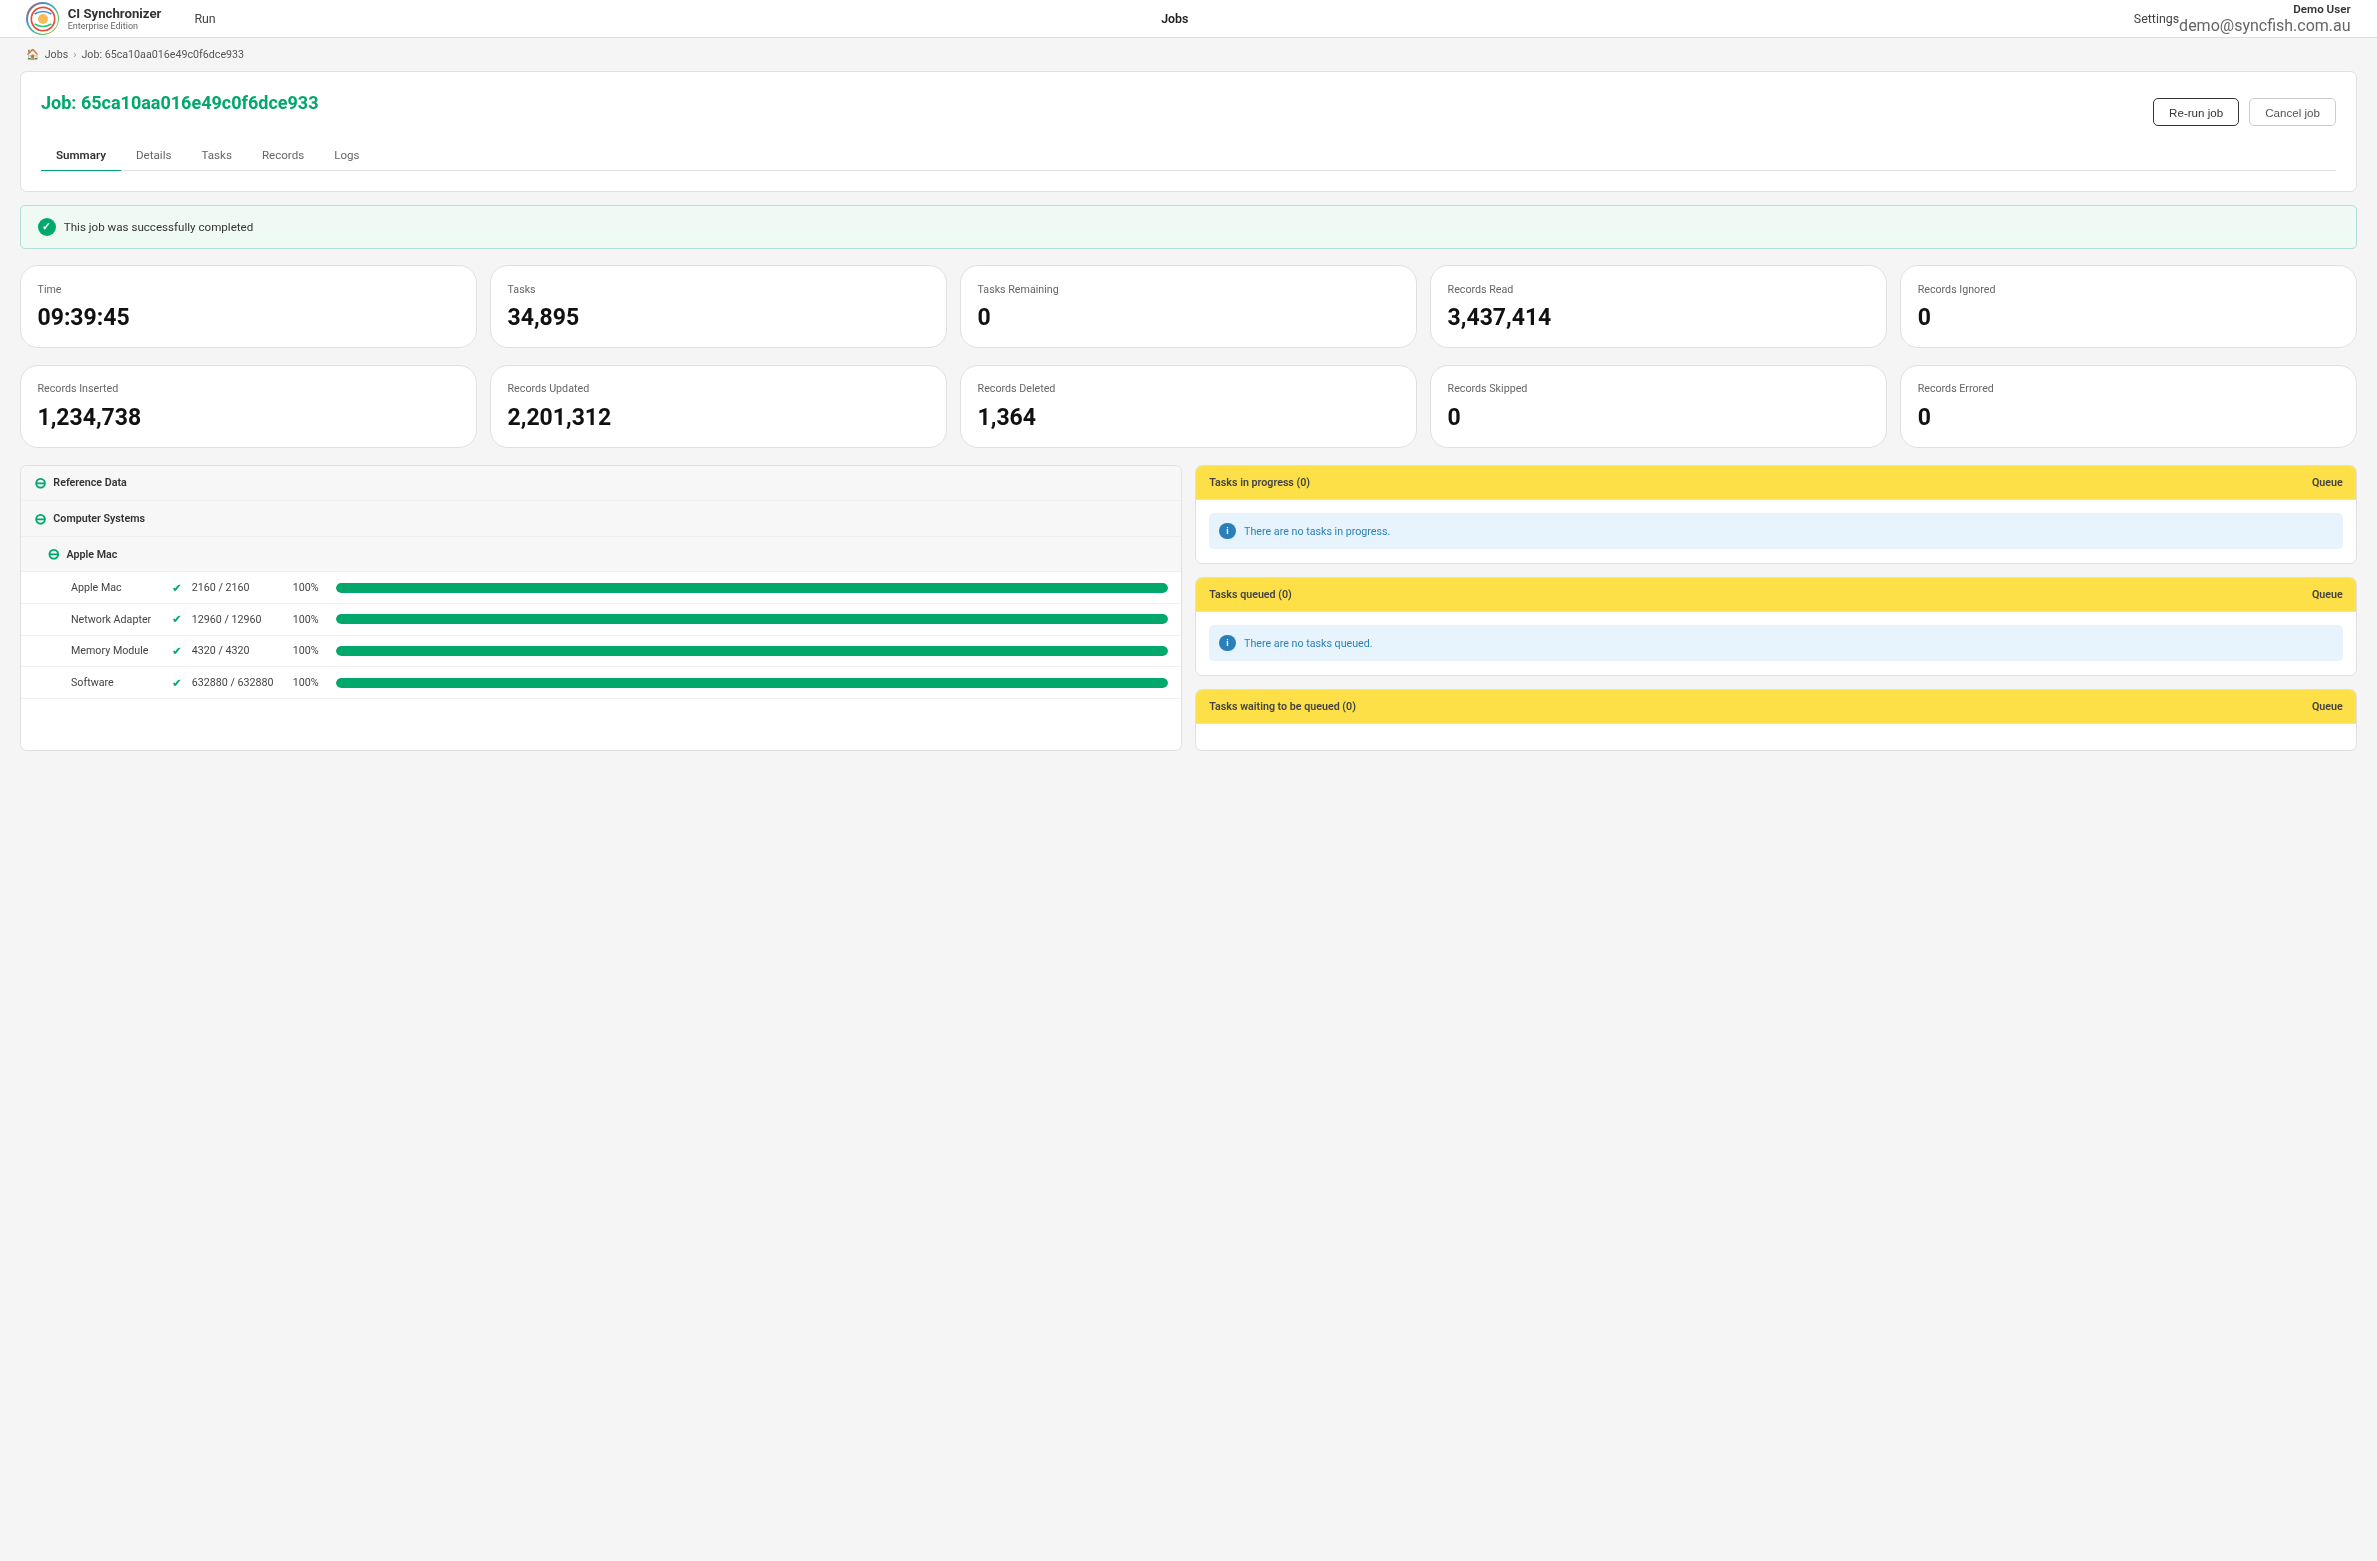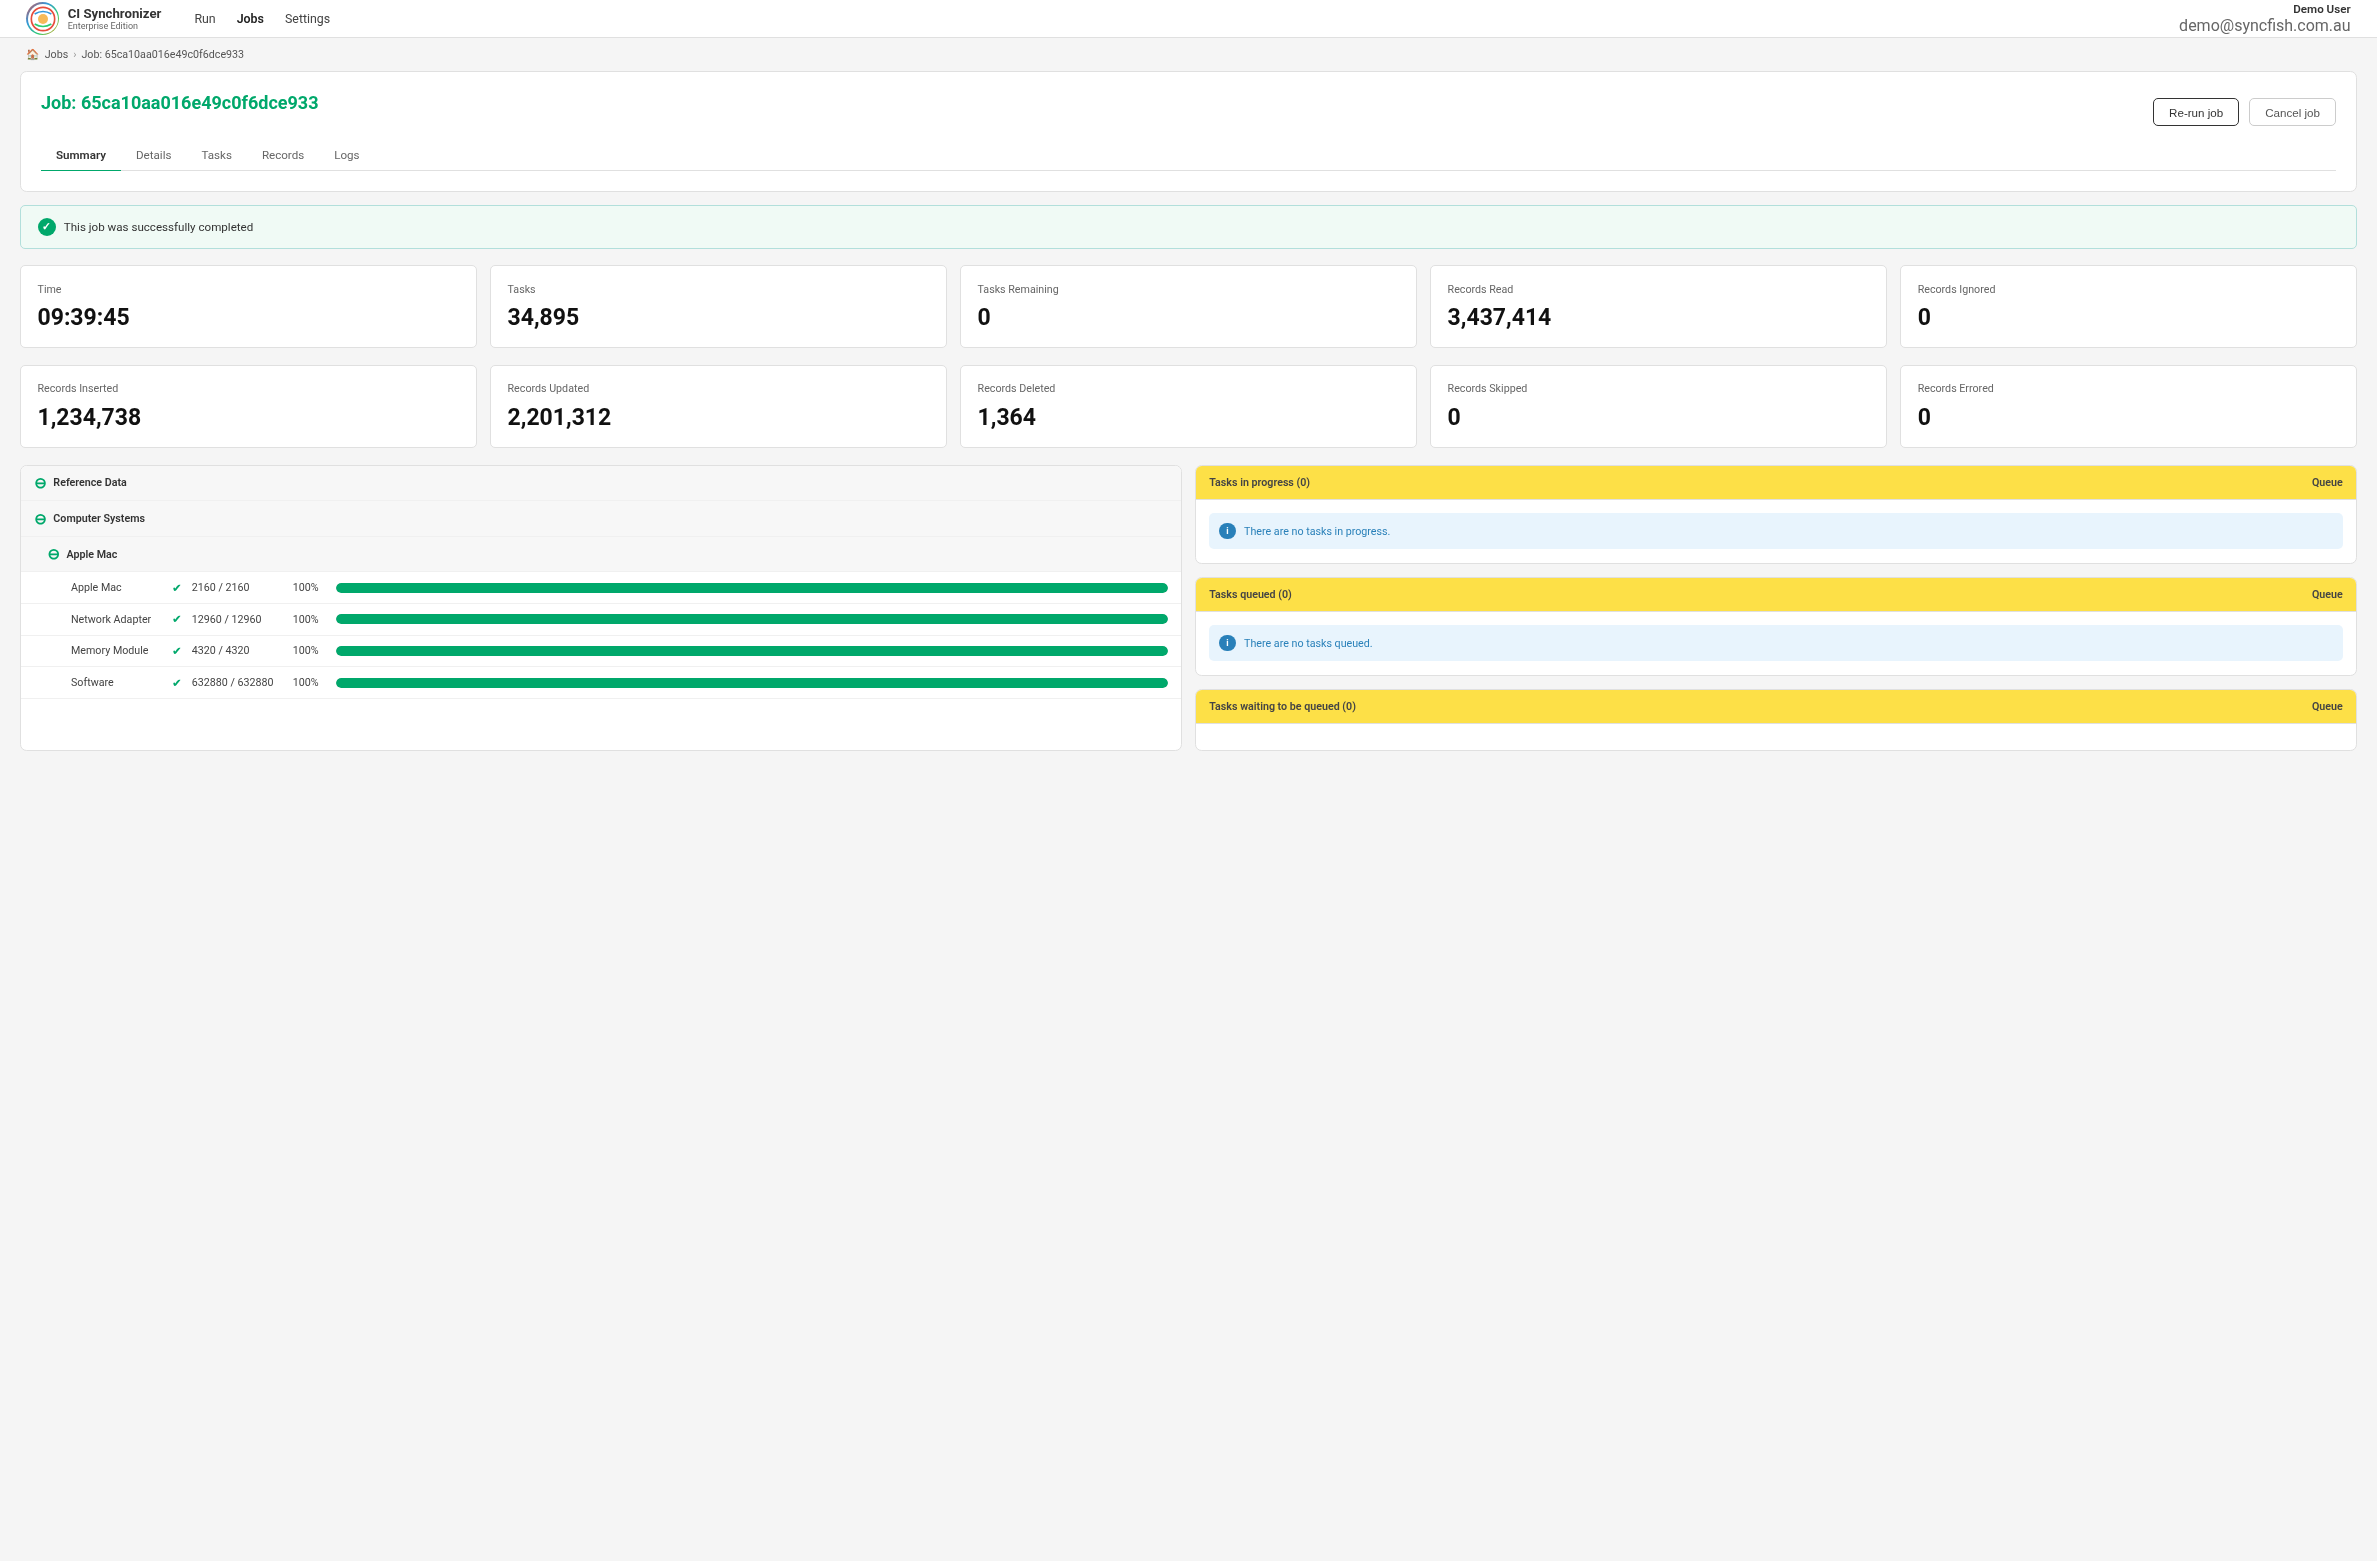--- a/index.html
+++ b/index.html
@@ -5,21 +5,21 @@
     * { box-sizing: border-box; margin: 0; padding: 0; }
     body { font-family: -apple-system, BlinkMacSystemFont, 'Segoe UI', Roboto, sans-serif; background: #f5f5f5; color: #333; font-size: 11.6px; }
 
     
     .header { background: #fff; border-bottom: 0.8px solid #e0e0e0; padding: 0 26.4px; display: flex; align-items: center; height: 38px; }
     .logo-area { display: flex; align-items: center; gap: 8.3px; margin-right: 33px; }
     .logo-circle { width: 33px; height: 33px; border-radius: 50%; background: linear-gradient(135deg, #e74c3c, #3498db, #2ecc71, #f39c12); display: flex; align-items: center; justify-content: center; font-size: 8.3px; color: white; font-weight: bold; overflow: hidden; }
     .logo-text { display: flex; flex-direction: column; }
     .logo-title { font-size: 13.2px; font-weight: 700; color: #333; line-height: 1.2; }
     .logo-sub { font-size: 9px; color: #666; }
-    .nav { display: flex; align-items: center; gap: 21px; flex: 1; justify-content: flex-start; }
+    .nav { display: flex; align-items: center; gap: 21px; flex: 1; justify-content: space-between; }
     .nav-item { font-size: 12.4px; color: #444; cursor: pointer; text-decoration: none; font-weight: 400; }
     .nav-item.active { font-weight: 600; color: #222; }
     .user-area { text-align: right; }
     .user-name { font-size: 11.6px; font-weight: 600; color: #333; }
     .user-email { font-size: 16px; color: #666; }
 
     
     .breadcrumb { padding: 10px 26.4px; display: flex; align-items: center; gap: 5px; font-size: 10.7px; }
     .breadcrumb a { color: #555; text-decoration: none; }
     .breadcrumb-sep { color: #999; }
@@ -43,21 +43,21 @@
     .tab.active { color: #333; border-bottom: 1.7px solid #00a86b; font-weight: 600; }
 
     
     .success-banner { background: #f0faf5; border: 0.8px solid #b2dfdb; border-radius: 5px; padding: 11.6px 16.5px; display: flex; align-items: center; gap: 8.3px; margin-bottom: 16.5px; }
     .success-icon { width: 18px; height: 18px; border-radius: 50%; background: #00a86b; display: flex; align-items: center; justify-content: center; flex-shrink: 0; }
     .success-icon::after { content: '✓'; color: white; font-size: 10.7px; font-weight: bold; }
     .success-text { color: #333; font-size: 11.6px; }
 
     
     .stats-grid { display: grid; grid-template-columns: repeat(5, 1fr); gap: 13.2px; margin-bottom: 16.5px; }
-    .stat-card { background: #fff; border: 0.8px solid #e0e0e0; border-radius: 5px; padding: 16.5px; }
+    .stat-card { background: #fff; border: 0.8px solid #e0e0e0; border-radius: 18px; padding: 16.5px; }
     .stat-label { font-size: 10.7px; color: #666; margin-bottom: 8.3px; }
     .stat-value { font-size: 23px; font-weight: 700; color: #111; }
     .panel { background: #fff; border: 0.8px solid #e0e0e0; border-radius: 6.6px; overflow: hidden; }
     .panel-header { background: #fde047; padding: 10px 13.2px; display: flex; justify-content: space-between; align-items: center; font-size: 10.7px; font-weight: 600; color: #444; border-bottom: 0.8px solid #e0e0e0; }
     .panel-body { padding: 13.2px; }
 
     
     .tree-panel { background: #fff; border: 0.8px solid #e0e0e0; border-radius: 6.6px; overflow: hidden; }
     .tree-item { padding: 8.3px 13.2px; border-bottom: 0.8px solid #f0f0f0; display: flex; align-items: center; gap: 6.6px; font-size: 10.7px; font-weight: 600; background: #f7f7f7; }
     .tree-sub-item { padding: 8.3px 13.2px 8.3px 26.4px; border-bottom: 0.8px solid #f0f0f0; display: flex; align-items: center; gap: 6.6px; font-size: 10.7px; font-weight: 600; background: #f7f7f7; }

